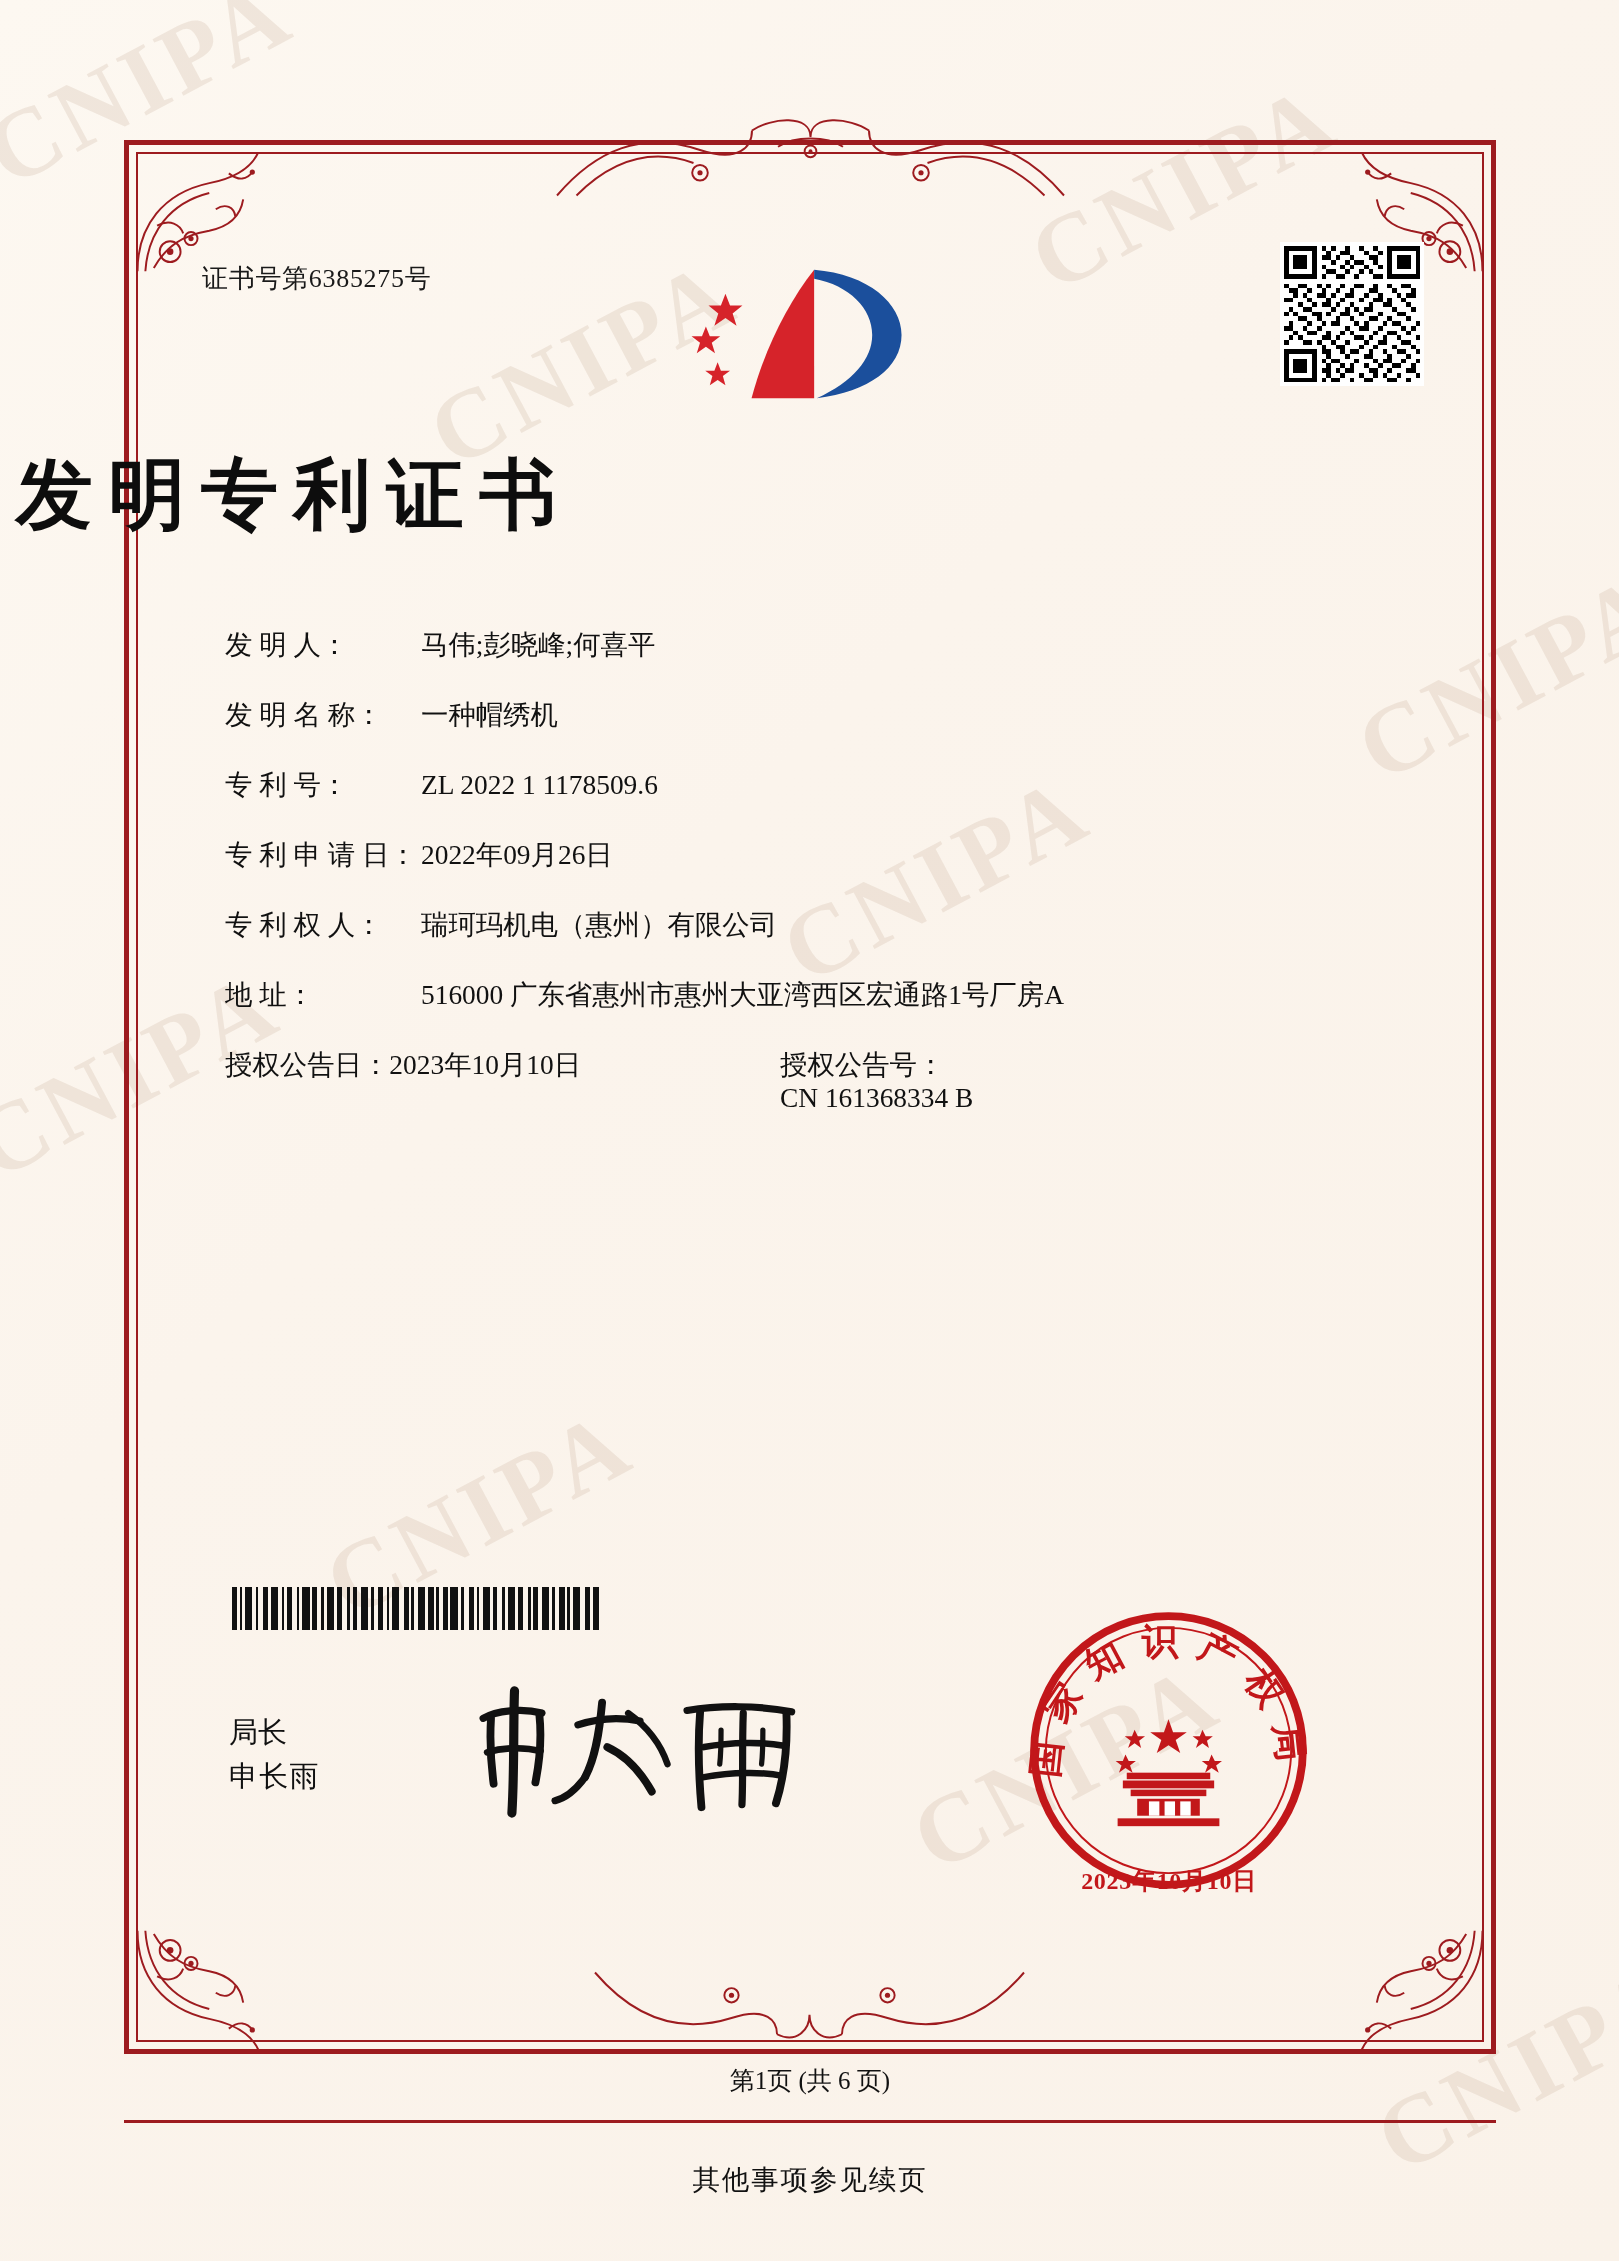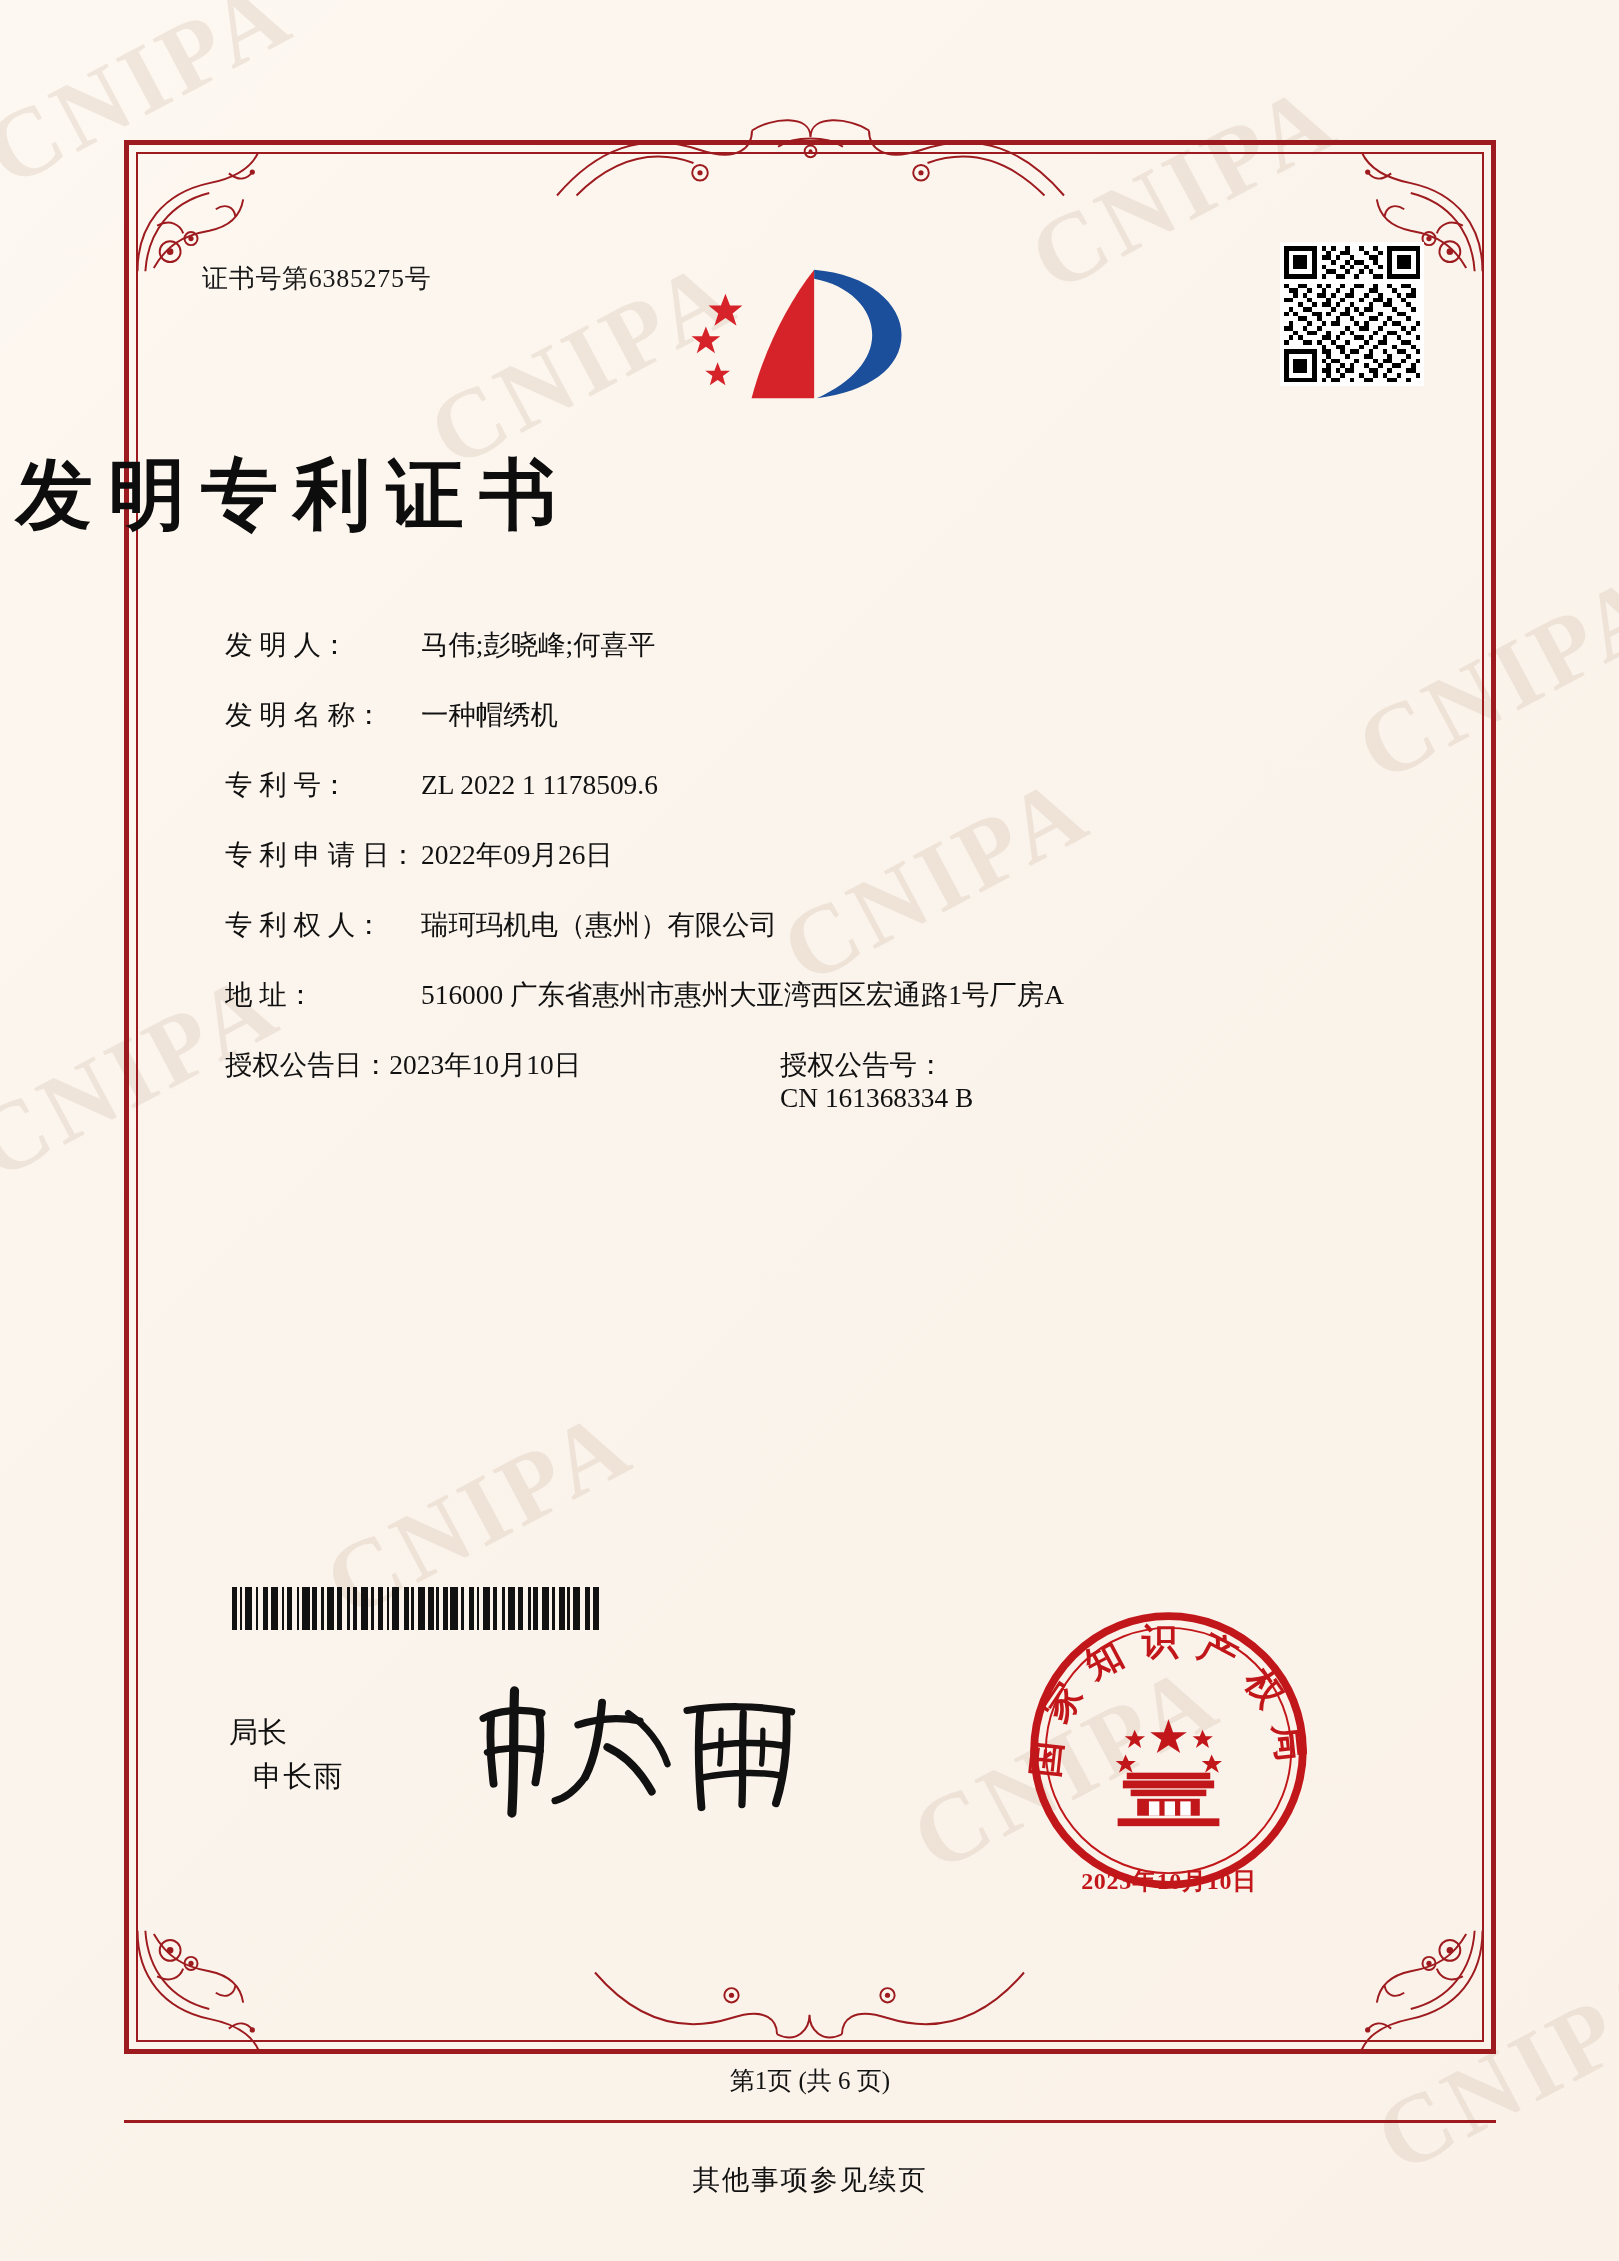--- a/index.html
+++ b/index.html
@@ -190,21 +190,20 @@
     font-size: 29px;
     color: #111;
     line-height: 1.5;
   }
   .sig-name {
     position: absolute;
     left: 229px; top: 1757px;
     font-size: 29px;
     color: #111;
     letter-spacing: 1.3px;
-    margin-left: 24px;
   }
   .handwriting {
     position: absolute;
     left: 457px; top: 1679px;
     width: 366px; height: 144px;
   }
   .handwriting svg { width: 100%; height: 100%; display: block; }
 
   
   .seal {

